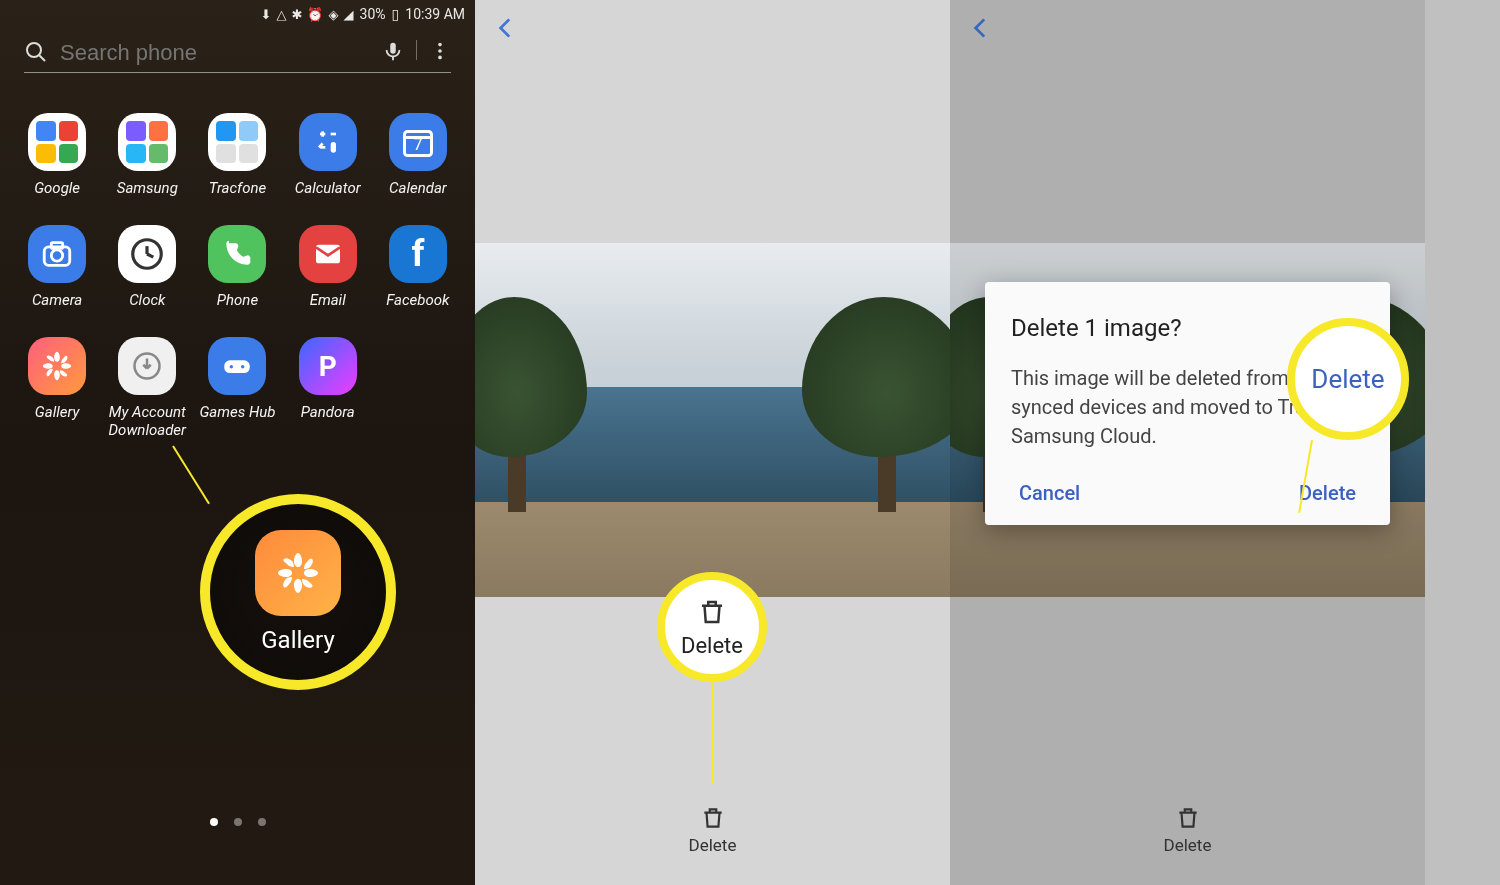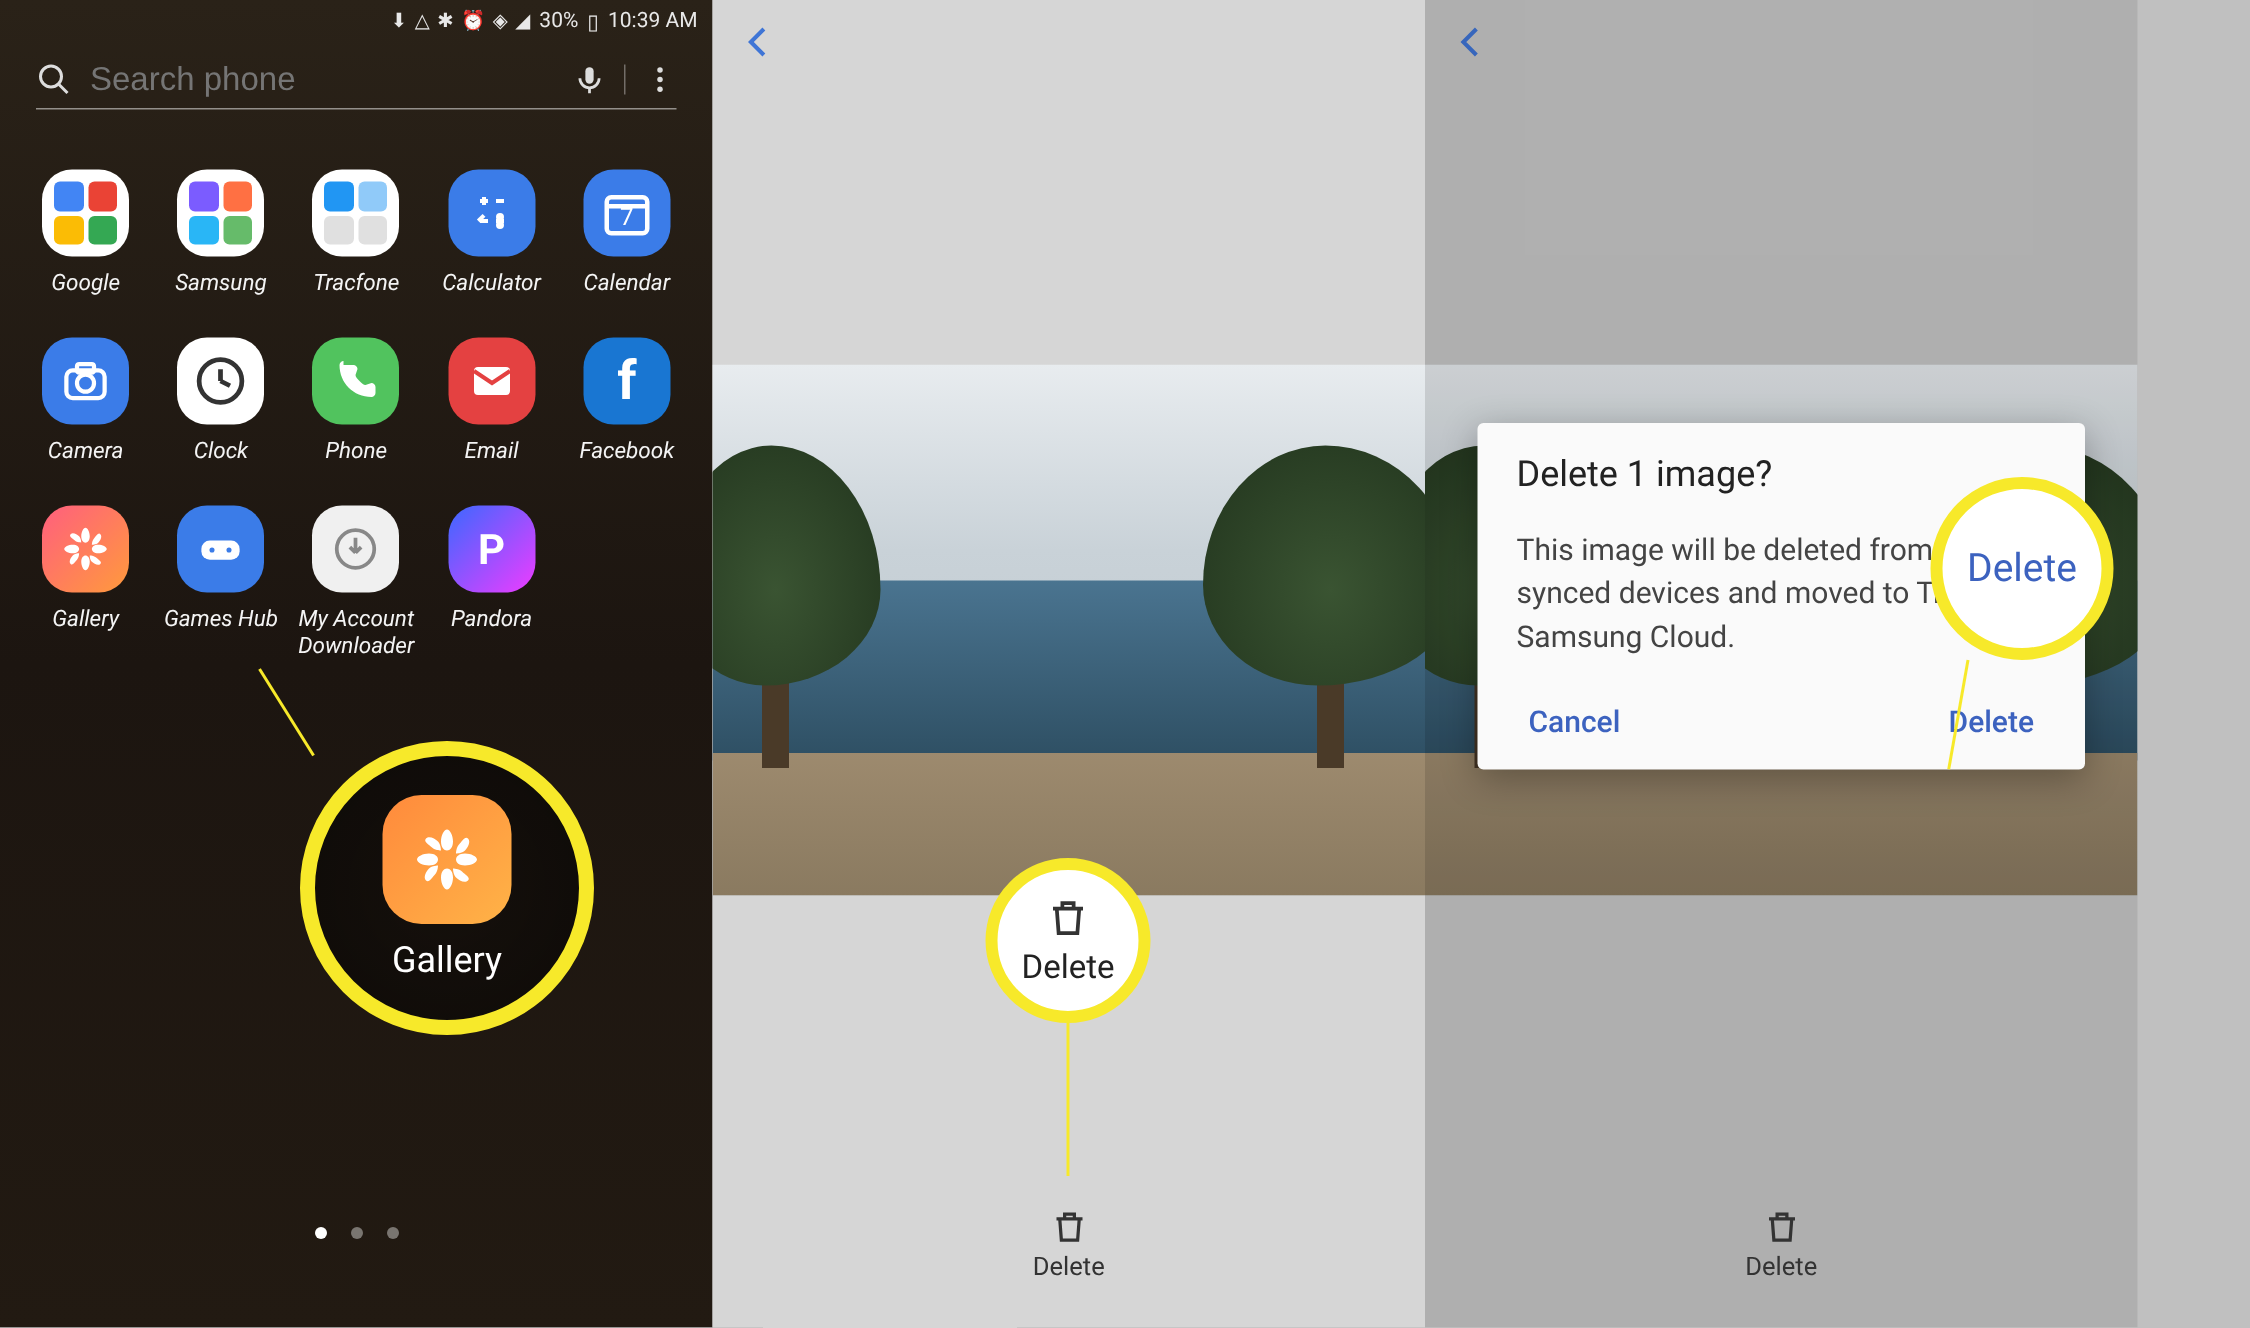--- a/index.html
+++ b/index.html
@@ -29,21 +29,20 @@
   align-items: center;
   gap: 6px;
   padding: 4px 10px;
   font-size: 14px;
   color: #e8e8e8;
 }
 .status-icons { display: flex; gap: 5px; align-items: center; font-size: 13px; }
 .search-wrap {
   margin: 12px 24px 10px;
   display: flex;
-  align-items: center;
   border-bottom: 1px solid rgba(255,255,255,.5);
   padding-bottom: 6px;
   gap: 12px;
 }
 .search-icon { width: 24px; height: 24px; fill: #ddd; }
 .search-input {
   flex: 1; background: transparent; border: none; outline: none;
   font-size: 22px; color: #cfcfcf;
 }
 .mic-icon, .kebab { width: 22px; height: 22px; fill: #ddd; }
@@ -150,21 +149,21 @@
 .line-2 {
   position: absolute; left: 236px; top: 682px;
   width: 2px; height: 102px; background: #f7e92a; z-index: 4;
 }
 
 
 .dim { position: absolute; inset: 0; background: rgba(0,0,0,.12); }
 .dialog {
   position: absolute; left: 35px; right: 35px; top: 282px;
   background: #fafafa; border-radius: 4px;
-  padding: 20px 26px 12px;
+  padding: 32px 26px 12px;
   box-shadow: 0 6px 24px rgba(0,0,0,.3);
   z-index: 3;
 }
 .dialog .title { font-size: 24px; color: #222; margin-bottom: 22px; }
 .dialog .body { font-size: 20px; color: #444; line-height: 1.45; margin-bottom: 30px;}
 .dialog .actions { display: flex; justify-content: space-between; gap: 40px; padding: 0 8px 8px; }
 .dialog .act { font-size: 20px; color: #3c62bf; font-weight: 500; }
 
 .callout-delete-dlg {
   position: absolute; right: 16px; top: 318px;
@@ -319,38 +318,38 @@
     </div>
     <div class="app">
       <div class="app-icon" style="background:linear-gradient(135deg,#ff5f7e,#ff9a3c)">
         <svg class="flower" width="34" height="34" viewBox="0 0 24 24">
             <path d="M12 2c1 0 2 2 2 4s-1 3-2 3-2-1-2-3 1-4 2-4zm0 20c-1 0-2-2-2-4s1-3 2-3 2 1 2 3-1 4-2 4zM2 12c0-1 2-2 4-2s3 1 3 2-1 2-3 2-4-1-4-2zm20 0c0 1-2 2-4 2s-3-1-3-2 1-2 3-2 4 1 4 2zM5 5c1-1 3 0 4 1s1 3 1 3-2 0-3-1-3-2-2-3zm14 14c-1 1-3 0-4-1s-1-3-1-3 2 0 3 1 3 2 2 3zM5 19c-1-1 0-3 1-4s3-1 3-1 0 2-1 3-2 3-3 2zm14-14c1 1 0 3-1 4s-3 1-3 1 0-2 1-3 2-3 3-2z"></path>
           </svg>
       </div>
       <div class="app-label">Gallery</div>
     </div>
     <div class="app">
+      <div class="app-icon bg-light">
+        <svg width="30" height="30" viewBox="0 0 24 24" fill="#777">
+            <circle cx="12" cy="12" r="10" fill="none" stroke="#888" stroke-width="2"></circle>
+            <path d="M12 6v8m0 0l-3-3m3 3l3-3" stroke="#888" stroke-width="2" fill="none"></path>
+          </svg>
+      </div>
+      <div class="app-label">My Account Downloader</div>
+    </div>
+
+    <div class="app">
       <div class="app-icon bg-blue">
         <svg width="34" height="34" viewBox="0 0 24 24" fill="#fff">
             <rect x="3" y="8" width="18" height="9" rx="4"></rect>
             <circle cx="8" cy="12.5" r="1.2" fill="#3b7ce8"></circle>
             <circle cx="16" cy="12.5" r="1.2" fill="#3b7ce8"></circle>
           </svg>
       </div>
       <div class="app-label">Games Hub</div>
-    </div>
-
-    <div class="app">
-      <div class="app-icon bg-light">
-        <svg width="30" height="30" viewBox="0 0 24 24" fill="#777">
-            <circle cx="12" cy="12" r="10" fill="none" stroke="#888" stroke-width="2"></circle>
-            <path d="M12 6v8m0 0l-3-3m3 3l3-3" stroke="#888" stroke-width="2" fill="none"></path>
-          </svg>
-      </div>
-      <div class="app-label">My Account Downloader</div>
     </div>
     <div class="app">
       <div class="app-icon" style="background:linear-gradient(135deg,#3b68ff,#ee3cff);font-weight:bold">P</div>
       <div class="app-label">Pandora</div>
     </div>
   </div>
 
   <div class="dots">
     <span class="active"></span><span></span><span></span>
   </div>

